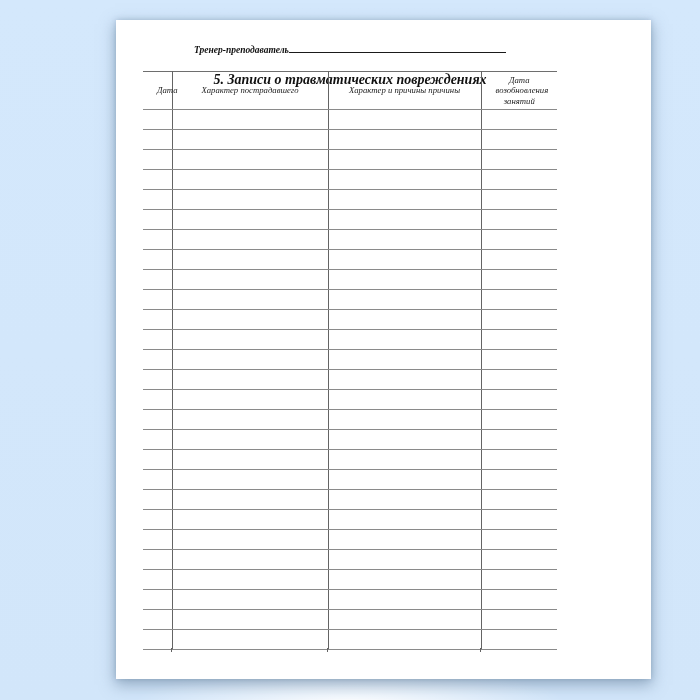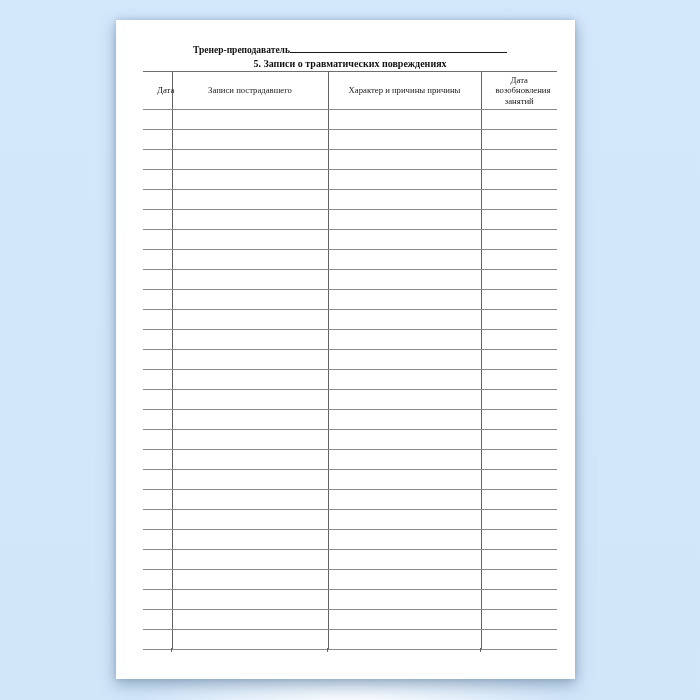--- a/index.html
+++ b/index.html
@@ -17,24 +17,25 @@
     width: 700px;
     height: 700px;
     background:
       radial-gradient(ellipse 300px 55px at 350px 704px, rgba(255,255,255,0.95), rgba(255,255,255,0) 72%),
       linear-gradient(#d4e8fc, #d2e6fa);
   }
   .sheet {
     position: absolute;
     left: 116px;
     top: 20px;
-    width: 459px;
+    width: 535px;
     height: 659px;
     background: #ffffff;
     box-shadow: 0 5px 14px 1px rgba(88,116,146,0.50), 0 0 5px rgba(88,116,146,0.30);
+    font-style: italic;
   }
   .doc-head {
     position: absolute;
     top: 24px;
     left: 27px;
     width: 414px;
     text-align: center;
     color: #111111;
   }
   .trainer-line {
@@ -44,23 +45,23 @@
     white-space: nowrap;
   }
   .blank-line {
     display: inline-block;
     width: 217px;
     height: 8px;
     border-bottom: 1px solid #1a1a1a;
     vertical-align: baseline;
   }
   .section-title {
-    margin-top: 2px;
+    margin-top: 18px;
     font-weight: bold;
-    font-size: 10px;
+    font-size: 14px;
     line-height: 11px;
     white-space: nowrap;
   }
   table.injury-table {
     position: absolute;
     top: 51px;
     left: 27px;
     width: 414px;
     border-collapse: collapse;
     table-layout: fixed;
@@ -115,21 +116,21 @@
     <table class="injury-table">
       <colgroup>
         <col style="width: 29px;">
           <col style="width: 156px;">
           <col style="width: 153px;">
           <col style="width: 76px;">
       </colgroup>
       <thead>
         <tr>
           <th>Дата</th>
-          <th>Записи пострадавшего</th>
+          <th>Характер пострадавшего</th>
           <th>Характер и причины причины</th>
           <th>Дата возобновления занятий</th>
         </tr>
       </thead>
       <tbody id="rows-body">
           <tr>
             <td></td>
             <td></td>
             <td></td>
             <td></td>

